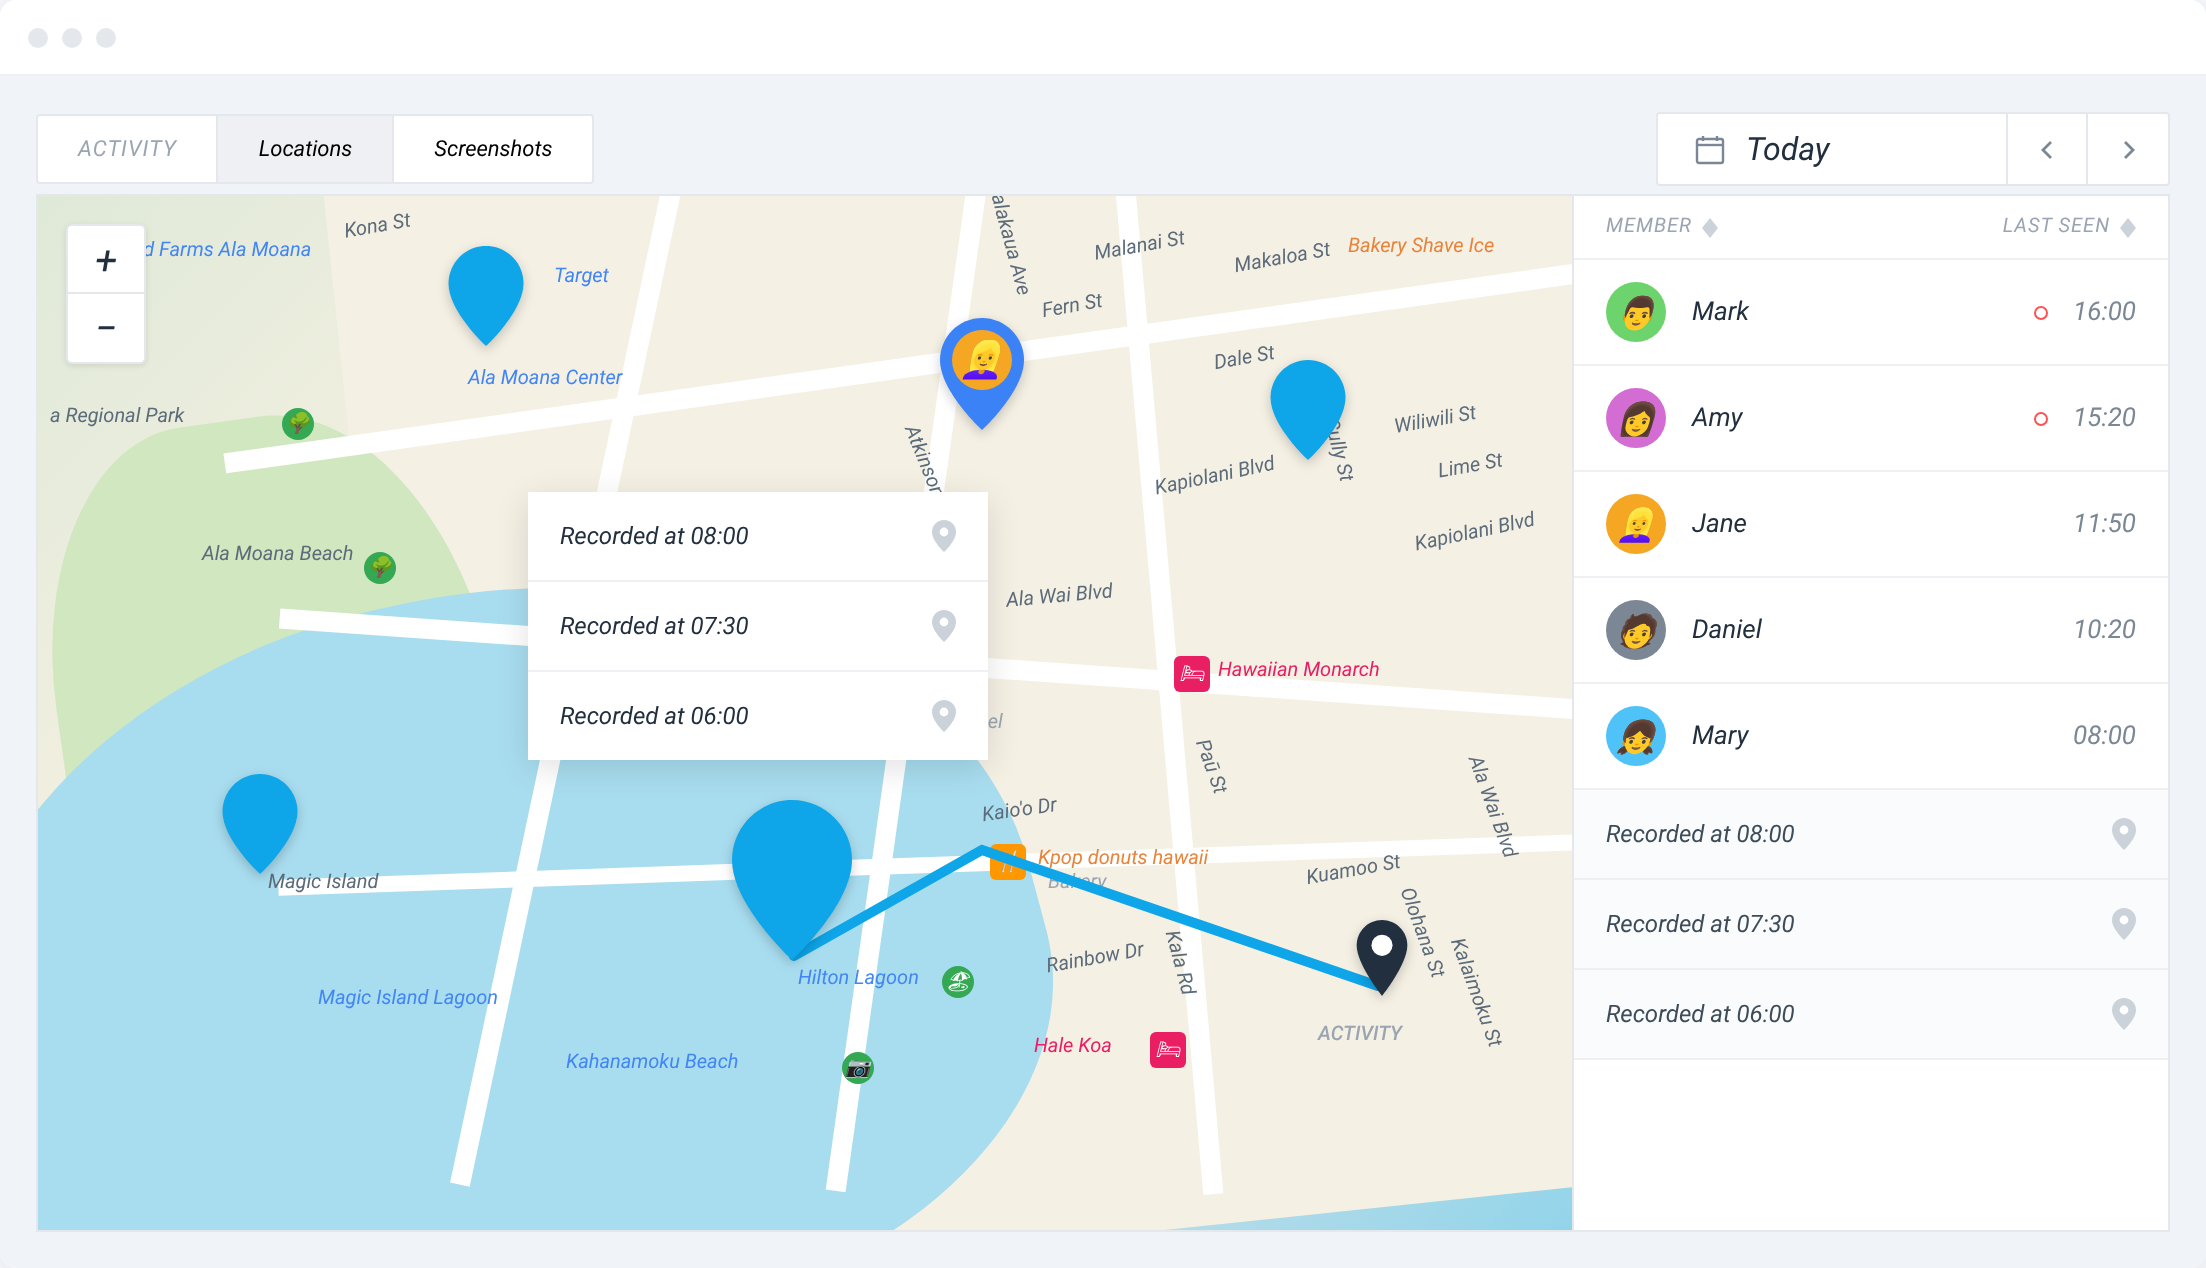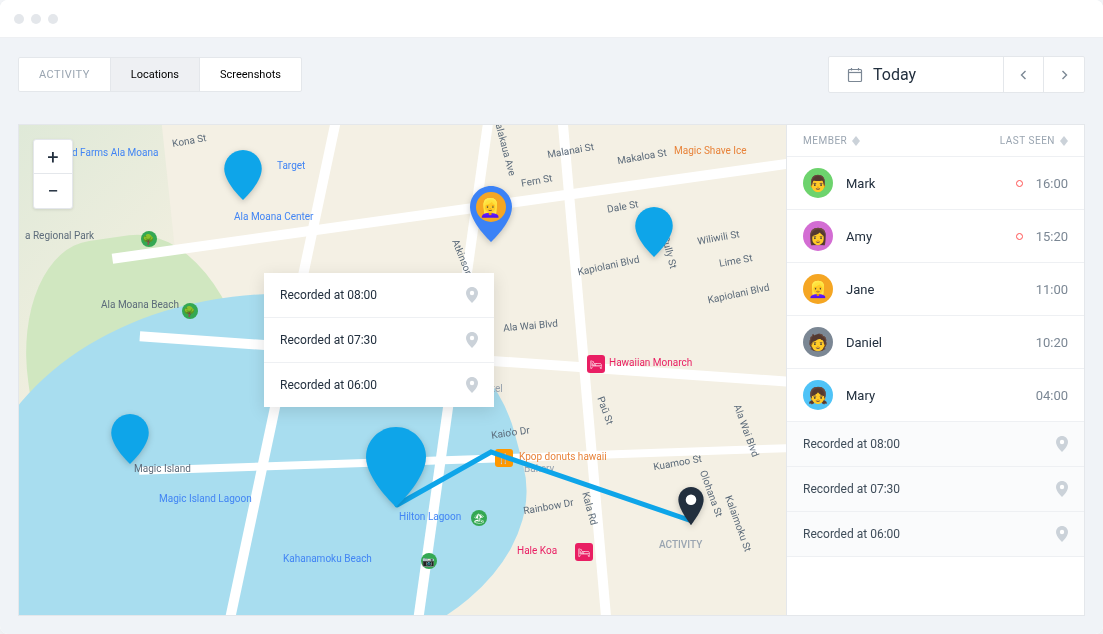--- a/index.html
+++ b/index.html
@@ -2,21 +2,21 @@
 <html><head>
 <meta charset="utf-8">
 <style>
 * { margin: 0; padding: 0; box-sizing: border-box; }
 body { font-family: -apple-system, BlinkMacSystemFont, "Segoe UI", Roboto, sans-serif; background: #f5f7fa; }
 
 .browser-frame { width: 1103px; height: 634px; background: #fff; border-radius: 8px; box-shadow: 0 2px 12px rgba(0,0,0,0.08); overflow: hidden; display: flex; flex-direction: column; }
 .browser-bar { height: 38px; background: #fff; border-bottom: 1px solid #eef0f3; display: flex; align-items: center; padding: 0 14px; gap: 7px; }
 .browser-dot { width: 10px; height: 10px; border-radius: 50%; background: #e4e7eb; }
 
-.app { flex: 1; background: #f0f3f7; padding: 18px; display: flex; flex-direction: column; gap: 31px; }
+.app { flex: 1; background: #f0f3f7; padding: 18px; display: flex; flex-direction: column; gap: 4px; font-style: italic; }
 
 .topbar { display: flex; justify-content: space-between; align-items: center; }
 .tabs { display: flex; background: #fff; border: 1px solid #e4e7eb; border-radius: 2px; overflow: hidden; }
 .tab { padding: 10px 20px; font-size: 11px; color: #000000; border-right: 1px solid #e4e7eb; cursor: pointer; }
 .tab:last-child { border-right: none; }
 .tab.muted { color: #9aa5b1; text-transform: uppercase; font-size: 11px; letter-spacing: 0.5px; }
 .tab.active { background: #eef0f3; }
 
 .date-nav { display: flex; background: #fff; border: 1px solid #e4e7eb; border-radius: 2px; }
 .date-display { display: flex; align-items: center; gap: 10px; padding: 8px 18px; border-right: 1px solid #e4e7eb; min-width: 175px; }
@@ -139,26 +139,26 @@
           <div class="road r4"></div>
           <div class="road r5"></div>
           <div class="road r6"></div>
         </div>
 
         <div class="zoom-ctrl">
           <div class="zoom-btn">+</div>
           <div class="zoom-btn">−</div>
         </div>
 
-        <div class="map-label orange" style="left:655px;top:20px">Magic Shave Ice</div>
+        <div class="map-label orange" style="left:655px;top:20px">Bakery Shave Ice</div>
         <div class="map-label blue" style="left:258px;top:35px">Target</div>
         <div class="map-label blue" style="left:215px;top:86px">Ala Moana Center</div>
         <div class="map-label" style="left:82px;top:174px">Ala Moana Beach</div>
         <div class="map-label" style="left:115px;top:338px">Magic Island</div>
-        <div class="map-label blue" style="left:140px;top:368px">Magic Island Lagoon</div>
+        <div class="map-label blue" style="left:140px;top:396px">Magic Island Lagoon</div>
         <div class="map-label blue" style="left:380px;top:386px">Hilton Lagoon</div>
         <div class="map-label blue" style="left:264px;top:428px">Kahanamoku Beach</div>
         <div class="map-label pink" style="left:498px;top:420px">Hale Koa</div>
         <div class="map-label" style="left:640px;top:414px;font-weight:500;color:#9aa5b1">ACTIVITY</div>
         <div class="map-label pink" style="left:590px;top:232px">Hawaiian Monarch</div>
         <div class="map-label" style="left:6px;top:105px">a Regional Park</div>
         <div class="map-label blue" style="left:42px;top:22px;width:70px">and Farms Ala Moana</div>
         <div class="map-label orange" style="left:500px;top:326px">Kpop donuts hawaii</div>
         <div class="map-label" style="left:505px;top:338px;color:#9aa5b1">Bakery</div>
         <div class="map-label" style="left:438px;top:258px;color:#9aa5b1">bury Hotel</div>
@@ -289,31 +289,31 @@
             </div>
             <div class="member-row">
               <div class="avatar c1">👩</div>
               <div class="member-name">Amy</div>
               <div class="live-dot"></div>
               <div class="member-time">15:20</div>
             </div>
             <div class="member-row">
               <div class="avatar c2">👱‍♀️</div>
               <div class="member-name">Jane</div>
-              <div class="member-time">11:00</div>
+              <div class="member-time">11:50</div>
             </div>
             <div class="member-row">
               <div class="avatar c3">🧑</div>
               <div class="member-name">Daniel</div>
               <div class="member-time">10:20</div>
             </div>
             <div class="member-row">
               <div class="avatar c4">👧</div>
               <div class="member-name">Mary</div>
-              <div class="member-time">04:00</div>
+              <div class="member-time">08:00</div>
             </div>
           </div>
         <div id="rec-list">
             <div class="rec-row">
               <span>Recorded at 08:00</span>
               <svg width="12" height="16" viewBox="0 0 12 16">
                 <path d="M6 0C2.7 0 0 2.7 0 6c0 4.5 6 10 6 10s6-5.5 6-10C12 2.7 9.3 0 6 0z" fill="#cbd2d9"></path>
                 <circle cx="6" cy="6" r="2.2" fill="#fff"></circle>
               </svg>
             </div>

